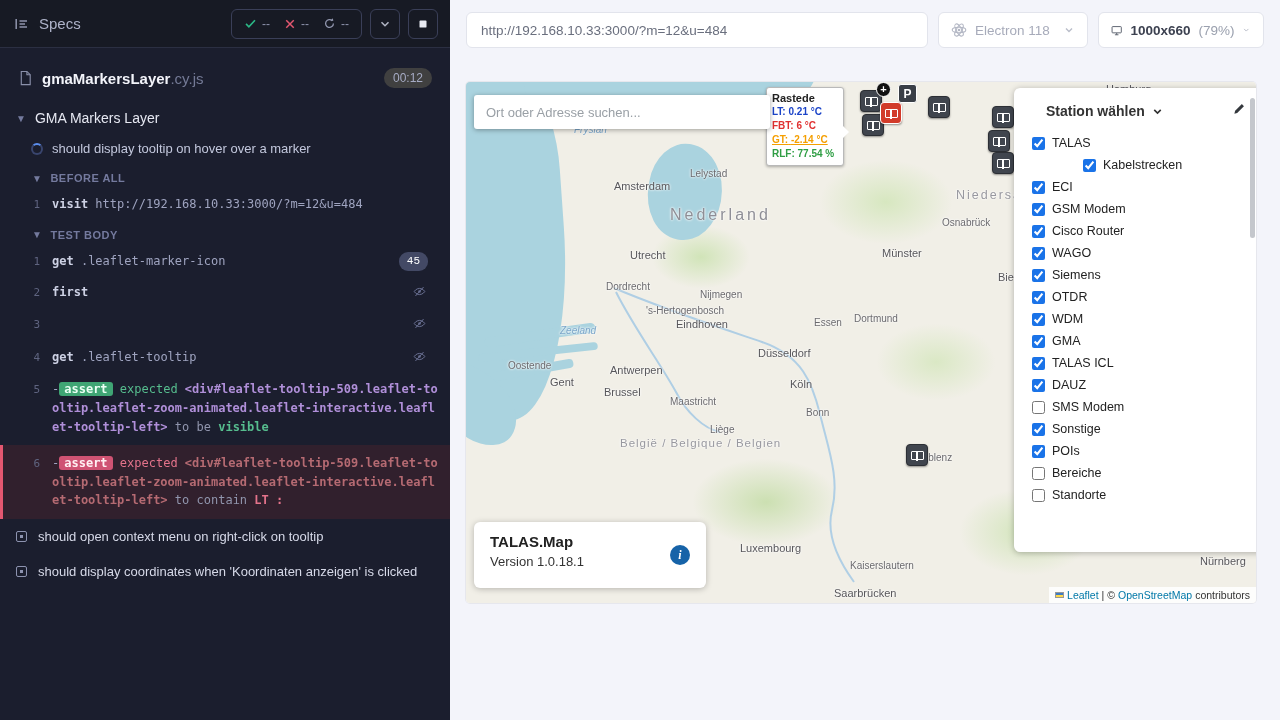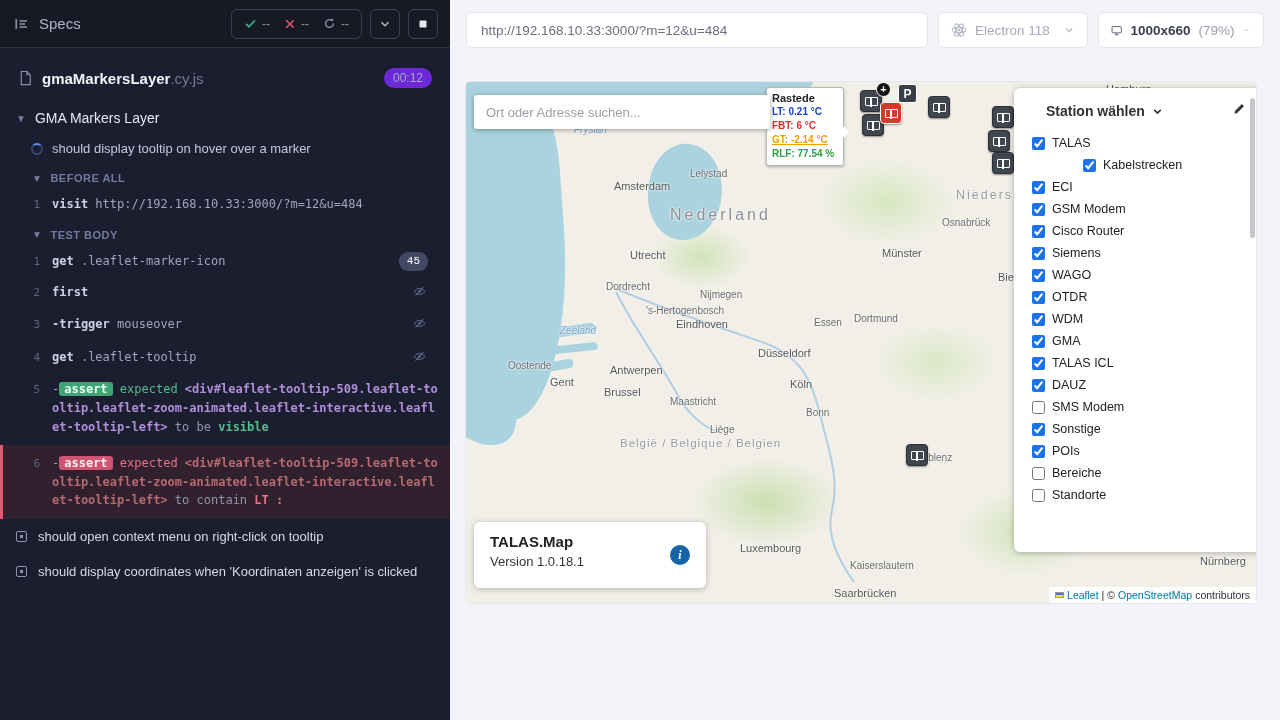--- a/index.html
+++ b/index.html
@@ -11,21 +11,21 @@
   .rep-header{height:48px;display:flex;align-items:center;justify-content:space-between;padding:0 12px 0 14px;background:#171a24;border-bottom:1px solid #2b2f42;}
   .specs-label{display:flex;align-items:center;gap:9px;color:#aeb3c9;font-size:15px;}
   .rep-controls{display:flex;align-items:center;gap:8px;}
   .stats-box{display:flex;align-items:center;gap:14px;border:1px solid #3a3f58;border-radius:6px;padding:5px 12px;height:30px;}
   .stat{display:flex;align-items:center;gap:5px;font-size:12px;color:#8d93ad;}
   .sq-btn{width:30px;height:30px;border:1px solid #3a3f58;border-radius:6px;background:transparent;display:flex;align-items:center;justify-content:center;cursor:pointer;}
   .spec-row{margin:14px 12px 0;padding:6px 6px;display:flex;align-items:center;gap:9px;}
   .spec-name{font-size:15px;flex:1;white-space:nowrap;overflow:hidden;}
   .spec-name b{color:#f3f4fa;font-weight:700;}
   .spec-name span{color:#747a96;}
-  .time-badge{background:#6d28d9;color:#a6abc4;font-size:12px;border-radius:10px;padding:3px 9px;}
+  .time-badge{background:#404040;color:#a6abc4;font-size:12px;border-radius:10px;padding:3px 9px;}
   .tests{flex:1;overflow:hidden;padding-top:6px;}
   .suite-row{display:flex;align-items:center;gap:9px;padding:10px 16px 8px;font-size:14px;color:#e6e8f2;}
   .caret{color:#747a9e;font-size:10px;}
   .test-row{display:flex;align-items:center;gap:9px;padding:7px 16px 7px 31px;font-size:13px;color:#c3c8dd;}
   .spinner{width:12px;height:12px;border:2px solid #39456e;border-top-color:#5b8dee;border-radius:50%;animation:spin 1s linear infinite;flex:0 0 12px;}
   @keyframes spin{to{transform:rotate(360deg);}}
   .hook{display:flex;align-items:center;gap:8px;padding:9px 12px 5px 32px;font-size:11px;font-weight:700;letter-spacing:.5px;color:#747a9e;}
   .cmd{display:flex;align-items:flex-start;padding:6px 10px 6px 0;font-family:"DejaVu Sans Mono",monospace;font-size:12px;line-height:1.55;}
   .cnum{flex:0 0 52px;text-align:right;padding-right:12px;color:#5f6480;font-size:11px;padding-top:1px;}
   .cbody{flex:1;color:#9fa4c0;word-break:break-word;}
@@ -216,21 +216,20 @@
         <span class="cnum">2</span>
         <span class="cbody"><span class="cmethod">first</span></span>
         <span class="cicons"><svg width="13" height="13" viewBox="0 0 16 16">
               <path d="M1.5 8s2.3-3.8 6.5-3.8S14.5 8 14.5 8s-2.3 3.8-6.5 3.8S1.5 8 1.5 8z" fill="none" stroke="#6b7194" stroke-width="1.2"></path>
               <circle cx="8" cy="8" r="1.6" fill="#6b7194"></circle>
               <line x1="3" y1="13.5" x2="13" y2="2.5" stroke="#6b7194" stroke-width="1.2"></line>
             </svg></span>
       </div>
       <div class="cmd">
         <span class="cnum">3</span>
-        <span class="cbody"><span class="cmethod">-trigger</span> <span class="cargs">mouseover</span></span>
         <span class="cicons"><svg width="13" height="13" viewBox="0 0 16 16">
               <path d="M1.5 8s2.3-3.8 6.5-3.8S14.5 8 14.5 8s-2.3 3.8-6.5 3.8S1.5 8 1.5 8z" fill="none" stroke="#6b7194" stroke-width="1.2"></path>
               <circle cx="8" cy="8" r="1.6" fill="#6b7194"></circle>
               <line x1="3" y1="13.5" x2="13" y2="2.5" stroke="#6b7194" stroke-width="1.2"></line>
             </svg></span>
       </div>
       <div class="cmd">
         <span class="cnum">4</span>
         <span class="cbody"><span class="cmethod">get</span> <span class="cargs">.leaflet-tooltip</span></span>
         <span class="cicons"><svg width="13" height="13" viewBox="0 0 16 16">
@@ -401,25 +400,25 @@
             <label class="st-row">
                 <input type="checkbox" class="st-cb" checked="" style="">
                 <span>GSM Modem</span>
               </label>
             <label class="st-row">
                 <input type="checkbox" class="st-cb" checked="" style="">
                 <span>Cisco Router</span>
               </label>
             <label class="st-row">
                 <input type="checkbox" class="st-cb" checked="" style="">
+                <span>WAGO</span>
+              </label>
+            <label class="st-row">
+                <input type="checkbox" class="st-cb" checked="" style="">
                 <span>Siemens</span>
-              </label>
-            <label class="st-row">
-                <input type="checkbox" class="st-cb" checked="" style="">
-                <span>WAGO</span>
               </label>
             <label class="st-row">
                 <input type="checkbox" class="st-cb" checked="" style="">
                 <span>OTDR</span>
               </label>
             <label class="st-row">
                 <input type="checkbox" class="st-cb" checked="" style="">
                 <span>WDM</span>
               </label>
             <label class="st-row">

